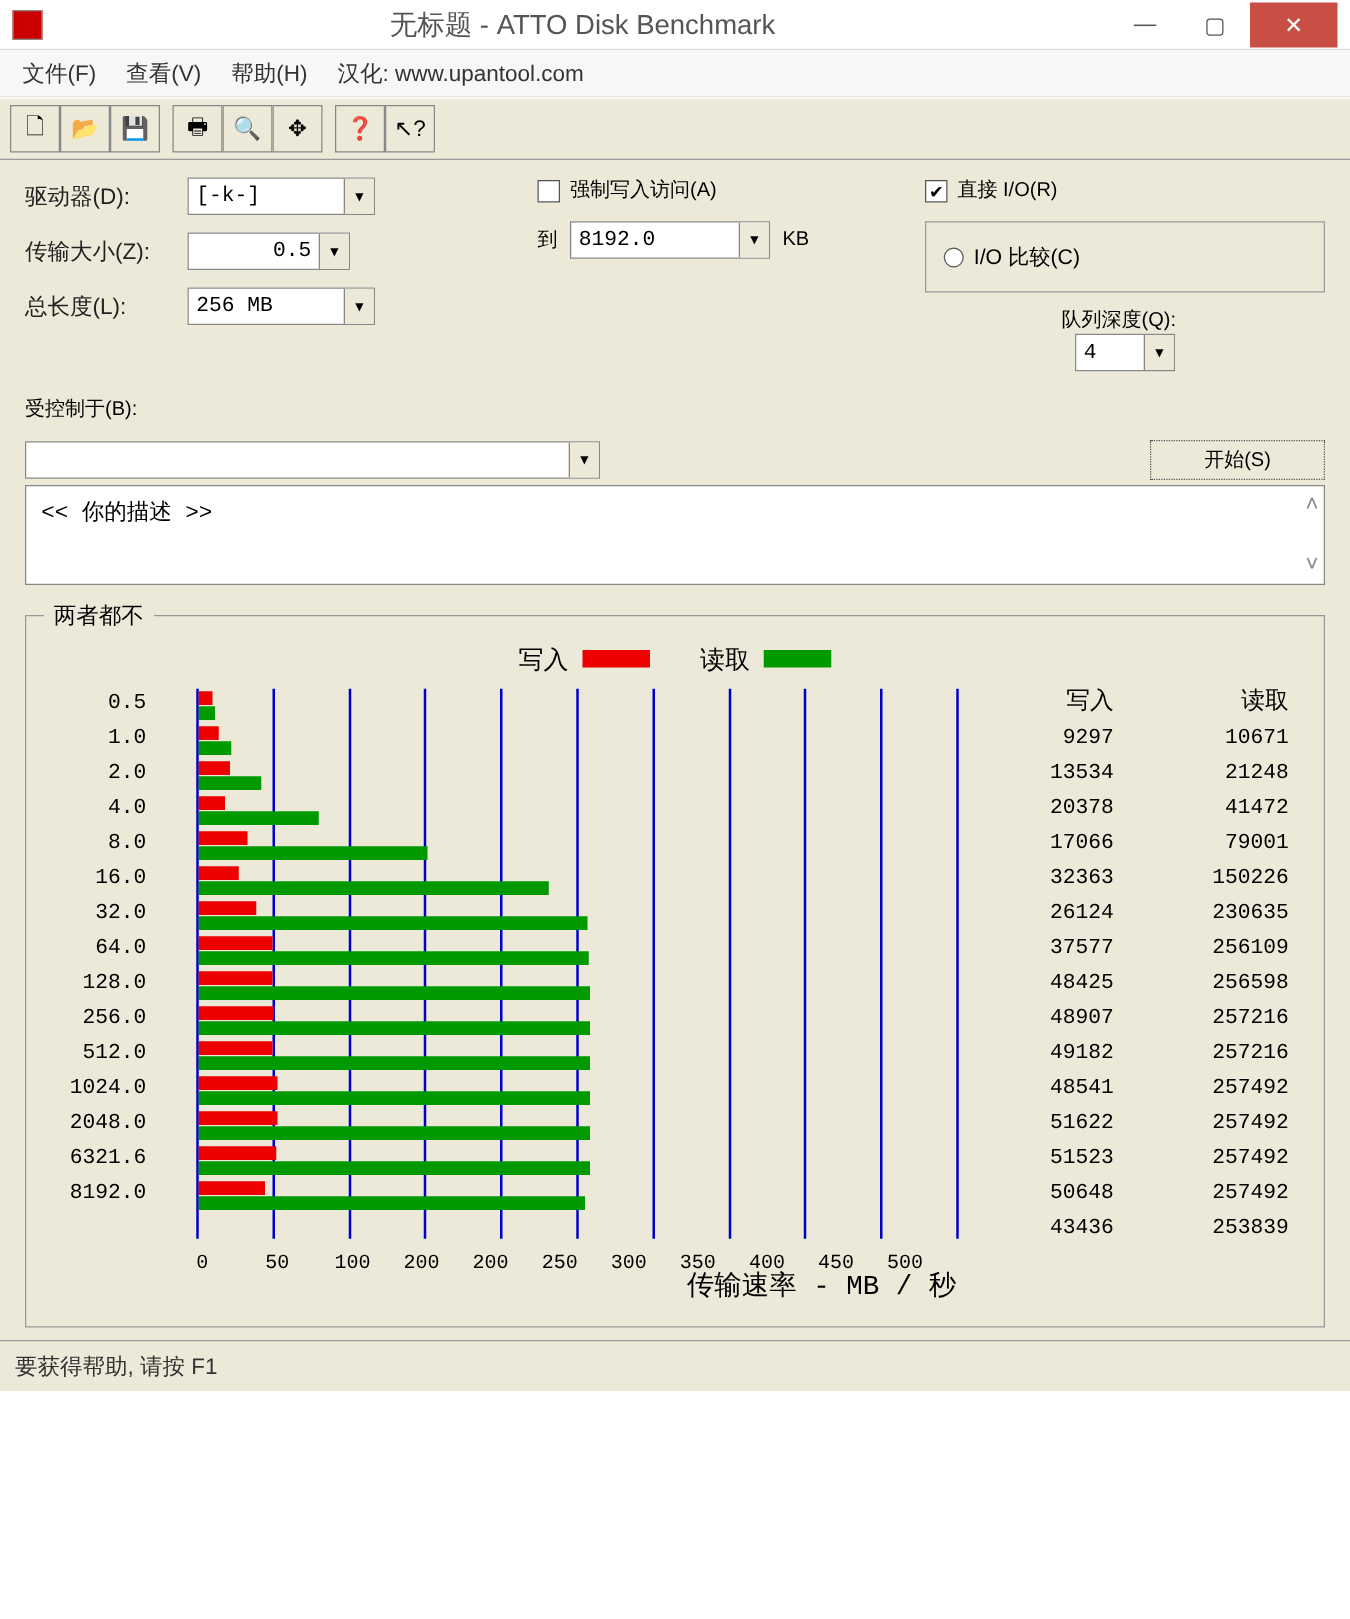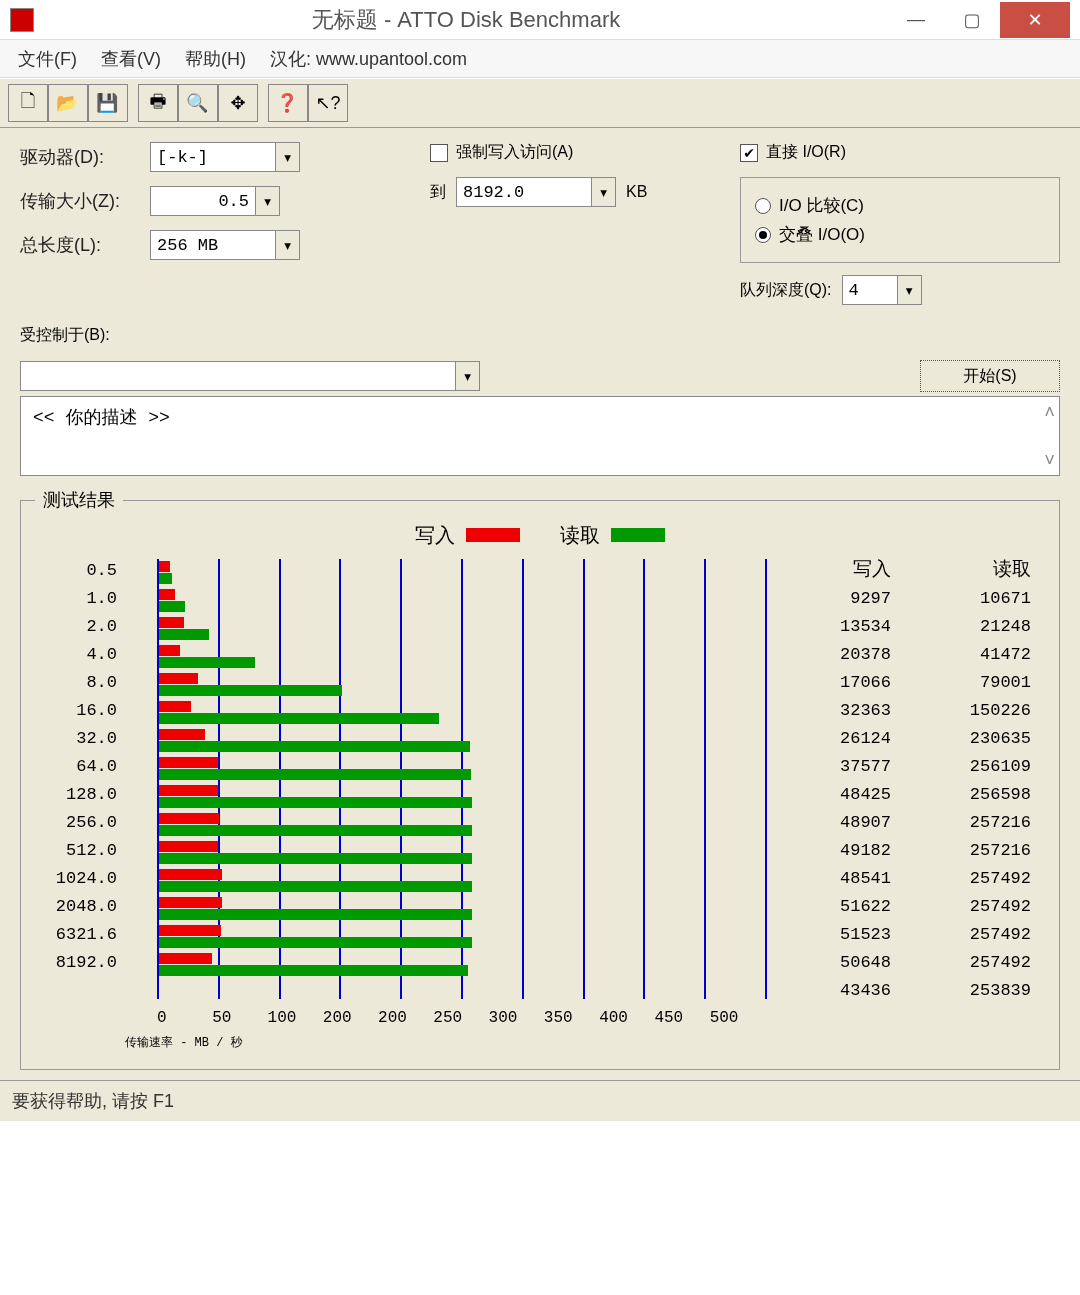--- a/index.html
+++ b/index.html
@@ -39,21 +39,21 @@
 .chart { flex: 0 0 640px; position: relative; height: 500px; }
 .grid { position: absolute; left: 32px; right: 0; top: 4px; bottom: 56px; }
 .gline { position: absolute; top: 0; bottom: 0; width: 2px; background: #00c; }
 .bars { position: absolute; left: 34px; right: 0; top: 4px; }
 .barset { height: 28px; position: relative; }
 .bar { position: absolute; height: 11px; }
 .bar.red { background: #e00; top: 2px; }
 .bar.grn { background: #090; top: 14px; }
 .xaxis { position: absolute; left: 32px; right: 0; bottom: 28px; display: flex; font-family: "Courier New", monospace; font-size: 16px; }
 .xaxis div { flex: 1; text-align: left; }
-.xlabel { position: absolute; left: 0; right: 0; bottom: 4px; text-align: left; font-family: "Courier New", monospace; font-size: 12px; }
+.xlabel { position: absolute; left: 0; right: 0; bottom: 4px; text-align: right; font-family: "Courier New", monospace; font-size: 22px; }
 .datacols { flex: 1; display: flex; font-family: "Courier New", monospace; font-size: 17px; }
 .datacol { flex: 1; text-align: right; padding-right: 14px; }
 .datacol .hdr { font-family: "Microsoft YaHei"; font-size: 19px; height: 30px; }
 .datacol div { height: 28px; line-height: 28px; }
 .statusbar { border-top: 1px solid #999; padding: 8px 12px; background: #ece9d8; font-size: 18px; color: #333; }
 </style>
 </head>
 <body>
 
 <div class="titlebar">
@@ -128,28 +128,22 @@
     <div style="flex:1;">
       <div class="row">
         <span class="chk">✔</span>
         <span>直接 I/O(R)</span>
       </div>
       <div class="iogroup">
         <div class="r">
             <span class="rad"></span>
             <span>I/O 比较(C)</span>
           </div>
-        <div class="r">
-            <span class="rad">
-              <span class="dot"></span>
-            </span>
-            <span>交叠 I/O(O)</span>
-          </div>
-      </div>
-      <div class="row" style="margin-top:12px;">
+      </div>
+      <div class="row" style="margin-top:12px;flex-direction:column;">
         <span style="margin-right:10px;">队列深度(Q):</span>
         <div class="combo" style="width:80px;">
           <span>4</span>
             <span class="arrow">▾</span>
         </div>
       </div>
     </div>
   </div>
 
   <div class="row" style="margin-top:6px;">
@@ -166,21 +160,21 @@
 
   <div class="descbox" style="margin-top:4px;">
     <span>&lt;&lt;  你的描述   &gt;&gt;</span>
     <div class="scr">
         <span>˄</span>
         <span>˅</span>
       </div>
   </div>
 
   <fieldset>
-    <legend>测试结果</legend>
+    <legend>两者都不</legend>
     <div class="legendrow">
       <span><span>写入</span>&nbsp;&nbsp;<span class="sw red"></span></span>
       <span><span>读取</span>&nbsp;&nbsp;<span class="sw grn"></span></span>
     </div>
     <div class="chartwrap">
       <div class="ylabels" id="ylabels">
           <div>0.5</div>
           <div>1.0</div>
           <div>2.0</div>
           <div>4.0</div>

